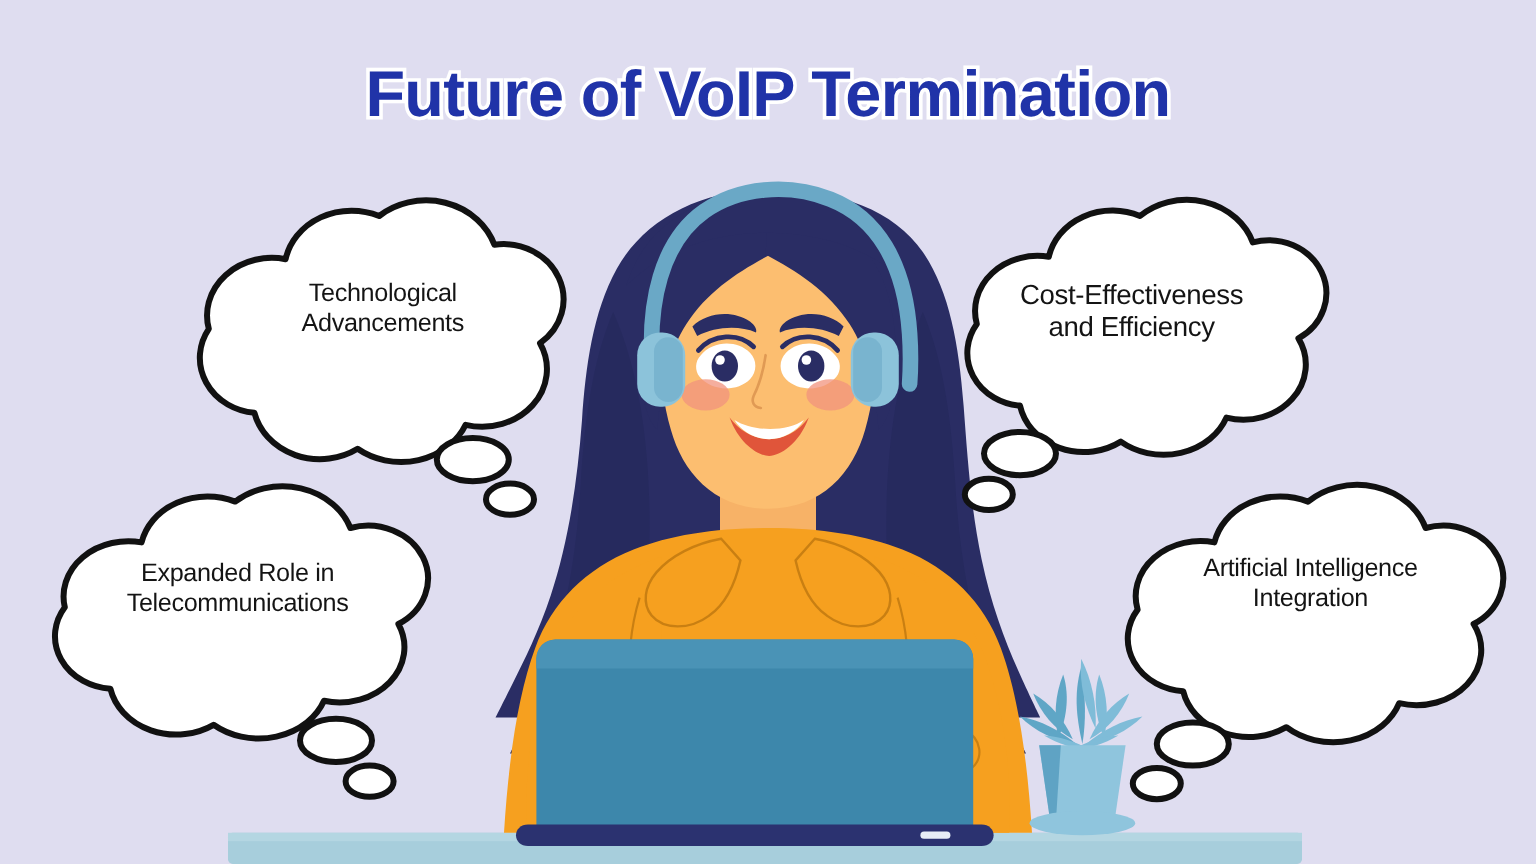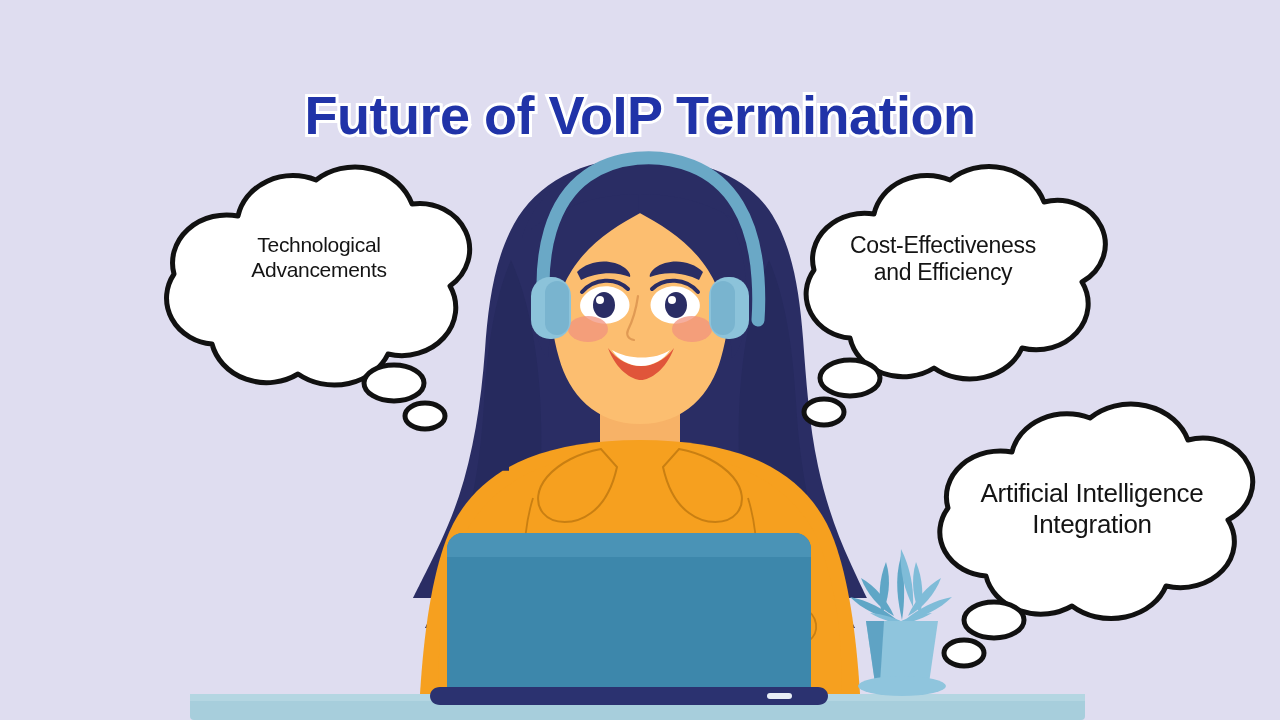--- a/index.html
+++ b/index.html
@@ -25,21 +25,20 @@
     top: 48px;
     width: 1280px;
     text-align: center;
     font-size: 54px;
     font-weight: 700;
     letter-spacing: -0.5px;
     color: #2033a8;
     -webkit-text-stroke: 6px #ffffff;
     paint-order: stroke fill;
     white-space: nowrap;
-    margin-top: 36px;
   }
 
   
   #art {
     position: absolute;
     left: 0; top: 0;
     width: 1280px; height: 720px;
   }
 
   
@@ -59,21 +58,21 @@
   #bubble-tech      { left: 142px; top: 158px; width: 352px; height: 280px; }
   #bubble-tech .bubble-text   { left: 48px; top: 75px;  width: 258px; font-size: 21px; }
 
   #bubble-cost      { left: 782px; top: 160px; width: 344px; height: 275px; }
   #bubble-cost .bubble-text   { left: 30px; top: 72px;  width: 262px; font-size: 23px; }
 
   #bubble-expanded  { left: 18px;  top: 400px; width: 360px; height: 275px; }
   #bubble-expanded .bubble-text { left: 40px; top: 66px;  width: 280px; font-size: 21px; }
 
   #bubble-ai        { left: 908px; top: 398px; width: 364px; height: 278px; }
-  #bubble-ai .bubble-text     { left: 38px; top: 80px;  width: 292px; font-size: 26px; }
+  #bubble-ai .bubble-text     { left: 38px; top: 64px;  width: 292px; font-size: 21px; }
 </style>
 </head>
 <body>
 
 <div id="stage">
 
   <svg id="art" viewBox="0 0 1280 720" xmlns="http://www.w3.org/2000/svg">
 
     <g>
       <rect x="190" y="694" width="895" height="26" rx="4" fill="#a7cedc"></rect>
@@ -255,20 +254,39 @@
                  a 48 44 0 0 1 -36 -68
                  a 52 46 0 0 1 60 -56 z" fill="#ffffff" stroke="#111111" stroke-width="5" stroke-linejoin="round"></path>
       </g>
       <ellipse cx="68" cy="218" rx="30" ry="18" fill="#ffffff" stroke="#111111" stroke-width="5"></ellipse>
       <ellipse cx="42" cy="252" rx="20" ry="13" fill="#ffffff" stroke="#111111" stroke-width="5"></ellipse>
     </svg>
     <div class="bubble-text">Cost-Effectiveness
 and Efficiency</div>
   </div>
 
+  <div class="bubble-group" id="bubble-expanded">
+    <svg class="bubble-svg" width="360" height="275" viewBox="0 0 360 275" xmlns="http://www.w3.org/2000/svg">
+      <g>
+        <path d="M100 52
+                 a 56 48 0 0 1 78 -34
+                 a 60 52 0 0 1 96 22
+                 a 50 44 0 0 1 40 80
+                 a 54 46 0 0 1 -62 64
+                 a 58 48 0 0 1 -92 20
+                 a 56 48 0 0 1 -86 -30
+                 a 50 44 0 0 1 -38 -68
+                 a 54 46 0 0 1 64 -54 z" fill="#ffffff" stroke="#111111" stroke-width="5" stroke-linejoin="round"></path>
+      </g>
+      <ellipse cx="262" cy="217" rx="30" ry="18" fill="#ffffff" stroke="#111111" stroke-width="5"></ellipse>
+      <ellipse cx="290" cy="251" rx="20" ry="13" fill="#ffffff" stroke="#111111" stroke-width="5"></ellipse>
+    </svg>
+    <div class="bubble-text">Expanded Role in
+Telecommunications</div>
+  </div>
 
   <div class="bubble-group" id="bubble-ai">
     <svg class="bubble-svg" width="364" height="278" viewBox="0 0 364 278" xmlns="http://www.w3.org/2000/svg">
       <g>
         <path d="M104 54
                  a 56 48 0 0 1 78 -34
                  a 60 52 0 0 1 98 22
                  a 50 44 0 0 1 40 80
                  a 54 46 0 0 1 -62 66
                  a 58 48 0 0 1 -94 20

